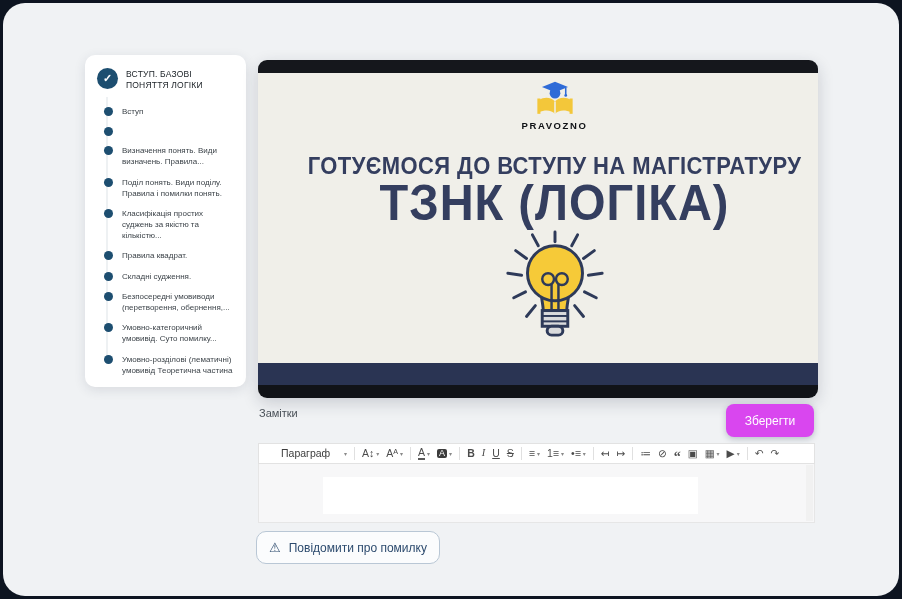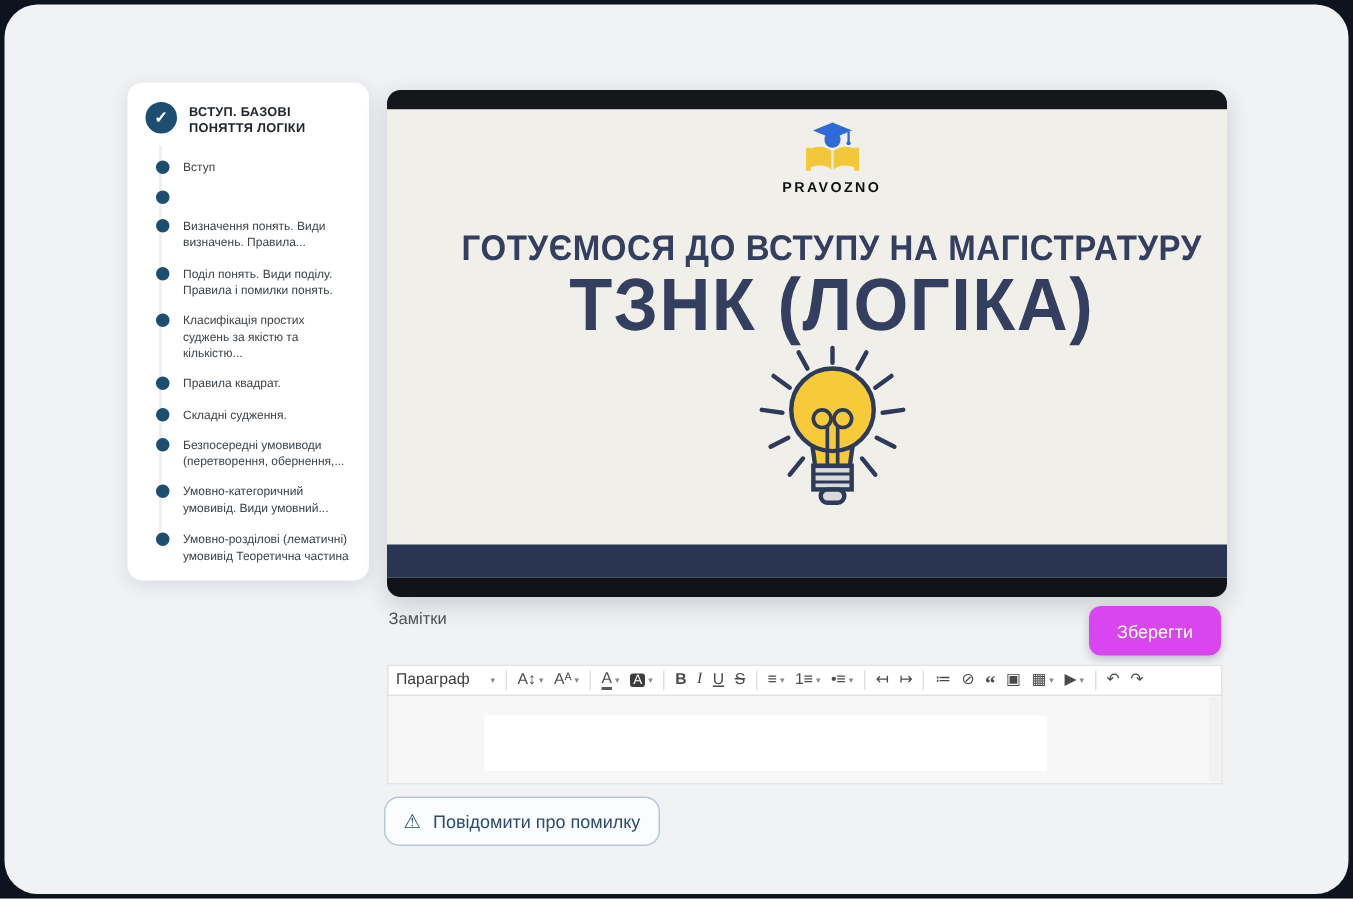--- a/index.html
+++ b/index.html
@@ -21,21 +21,21 @@
     padding:13px 12px 10px 12px;
   }
   .timeline{
     position:absolute;left:21px;top:42px;bottom:28px;width:2px;background:#eef1f3;
   }
   .sb-header{display:flex;gap:8px;align-items:flex-start;position:relative;z-index:1;}
   .check-circle{
     flex:none;width:21px;height:21px;border-radius:50%;background:#1d4e70;
     color:#fff;font-size:11px;font-weight:bold;display:flex;align-items:center;justify-content:center;
   }
-  .sb-header-text{font-size:8.5px;font-weight:bold;color:#20262b;line-height:1.35;letter-spacing:.2px;padding-top:1px;}
+  .sb-header-text{font-size:8.5px;font-weight:normal;color:#20262b;line-height:1.35;letter-spacing:.2px;padding-top:1px;}
   .sb-items{margin-top:14px;display:flex;flex-direction:column;gap:9px;position:relative;z-index:1;}
   .s-item{display:flex;gap:9px;align-items:flex-start;cursor:pointer;}
   .s-dot{flex:none;width:9px;height:9px;border-radius:50%;background:#1d4e70;margin-left:7px;margin-top:1px;}
   .s-label{font-size:8px;color:#3c4349;line-height:1.4;}
 
   
   .player{
     position:absolute;left:255px;top:57px;width:560px;height:338px;
     display:flex;flex-direction:column;border-radius:9px;
     box-shadow:0 5px 16px rgba(25,35,55,.18);
@@ -57,21 +57,21 @@
     background:#d946ef;border-radius:8px;border:none;
     color:#fff;font-size:12px;font-family:"Liberation Sans",sans-serif;
     display:flex;align-items:center;justify-content:center;cursor:pointer;
     box-shadow:0 2px 6px rgba(20,40,70,.25);
   }
 
   
   .editor{position:absolute;left:255px;top:440px;width:557px;}
   .toolbar{
     height:21px;background:#fff;border:1px solid #e2e2e2;
-    display:flex;align-items:center;padding:0 5px;gap:7px;
+    display:flex;align-items:center;padding:0 22px;gap:7px;
     font-size:10px;color:#4b4b4b;overflow:hidden;
   }
   .tb-btn{display:inline-flex;align-items:center;gap:2px;cursor:pointer;flex:none;}
   .tb-select{width:66px;justify-content:space-between;font-size:9.5px;color:#3d3d3d;}
   .glyph{font-size:10.5px;line-height:1;}
   .g-bold{font-weight:bold;}
   .g-italic{font-style:italic;font-family:"Liberation Serif",serif;}
   .g-underline{text-decoration:underline;}
   .g-strike{text-decoration:line-through;}
   .g-underbar{border-bottom:2px solid #5a5a5a;padding-bottom:0px;}
@@ -132,21 +132,21 @@
       <div class="s-item">
           <span class="s-dot"></span>
           <span class="s-label">Складні судження.</span>
         </div>
       <div class="s-item">
           <span class="s-dot"></span>
           <span class="s-label">Безпосередні умовиводи (перетворення, обернення,...</span>
         </div>
       <div class="s-item">
           <span class="s-dot"></span>
-          <span class="s-label">Умовно-категоричний умовивід. Види умовний...</span>
+          <span class="s-label">Умовно-категоричний умовивід. Суто помилку...</span>
         </div>
       <div class="s-item">
           <span class="s-dot"></span>
           <span class="s-label">Умовно-розділові (лематичні) умовивід Теоретична частина</span>
         </div>
     </div>
   </aside>
 
   <div class="player">
     <div class="player-top"></div>

